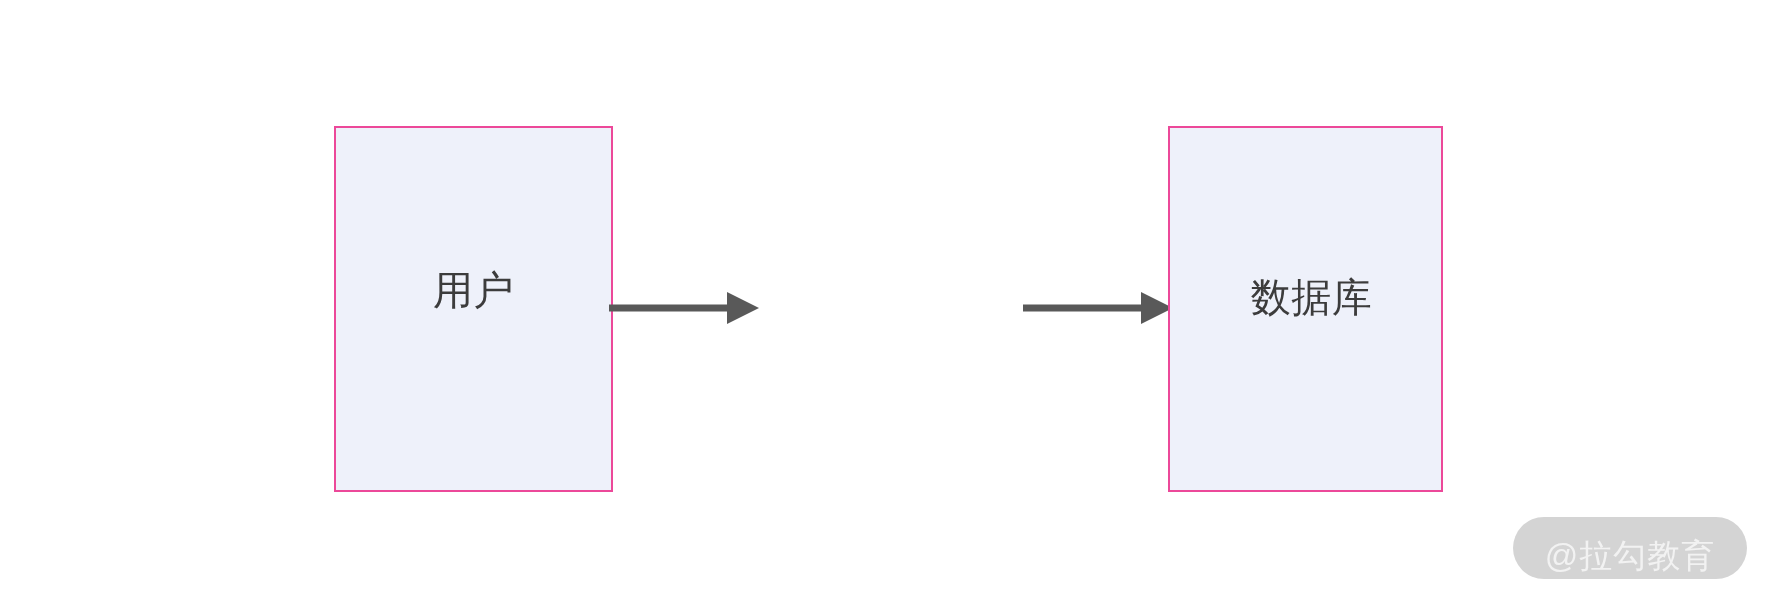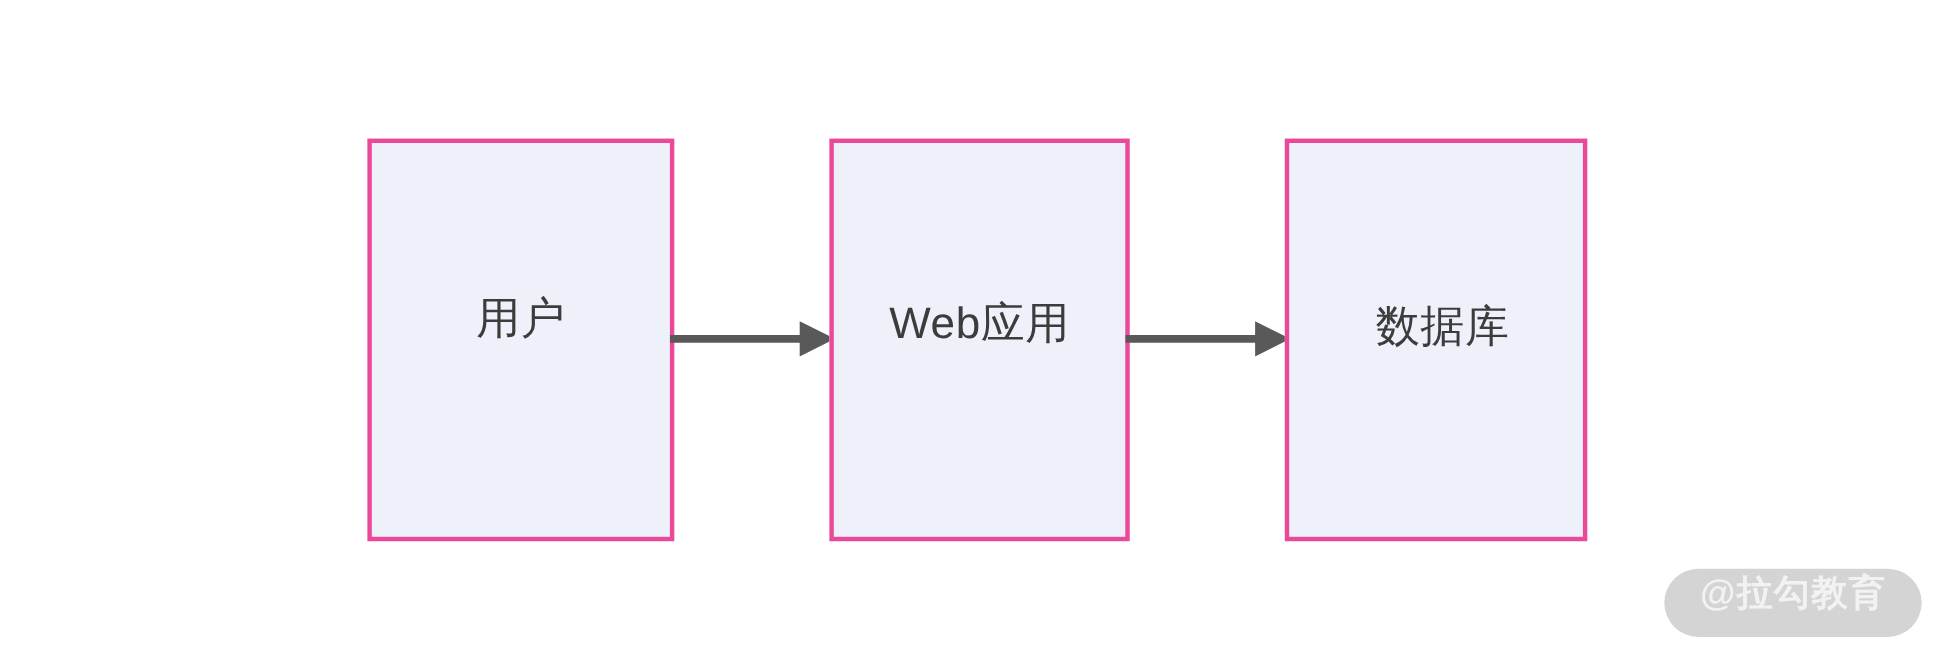--- a/index.html
+++ b/index.html
@@ -18,21 +18,21 @@
     height: 606px;
     background: #ffffff;
     overflow: hidden;
   }
 
   
   .node {
     position: absolute;
     box-sizing: border-box;
     background: #eef1fa;
-    border: 4px solid #ec4899;
+    border: 2px solid #ec4899;
     display: flex;
     align-items: center;
     justify-content: center;
   }
   .node-label {
     font-size: 40px;
     font-weight: 400;
     color: #3c3c3c;
     line-height: 1;
     letter-spacing: 0.5px;
@@ -62,24 +62,23 @@
   
   #watermark {
     position: absolute;
     left: 1513px;
     top: 517px;
     width: 234px;
     height: 62px;
     border-radius: 31px;
     background: #d4d4d4;
     display: flex;
-    align-items: flex-start;
+    align-items: flex-end;
     justify-content: center;
     user-select: none;
-    font-weight: bold;
   }
   #watermark .wm-text {
     font-size: 33px;
     color: #f2f2f2;
     letter-spacing: 1px;
     white-space: nowrap;
   }
 </style>
 </head>
 <body>
@@ -90,23 +89,20 @@
     <span class="node-label">用户</span>
   </div>
 
   <div class="connector" id="connector-user-webapp">
     <svg width="150" height="40" viewBox="0 0 150 40">
       <line x1="0" y1="20" x2="122" y2="20" stroke="#595959" stroke-width="7"></line>
       <polygon points="118,4 150,20 118,36" fill="#595959"></polygon>
     </svg>
   </div>
 
-  <div class="node" id="node-webapp">
-    <span class="node-label">Web应用</span>
-  </div>
 
   <div class="connector" id="connector-webapp-database">
     <svg width="150" height="40" viewBox="0 0 150 40">
       <line x1="0" y1="20" x2="122" y2="20" stroke="#595959" stroke-width="7"></line>
       <polygon points="118,4 150,20 118,36" fill="#595959"></polygon>
     </svg>
   </div>
 
   <div class="node" id="node-database">
     <span class="node-label">数据库</span>

